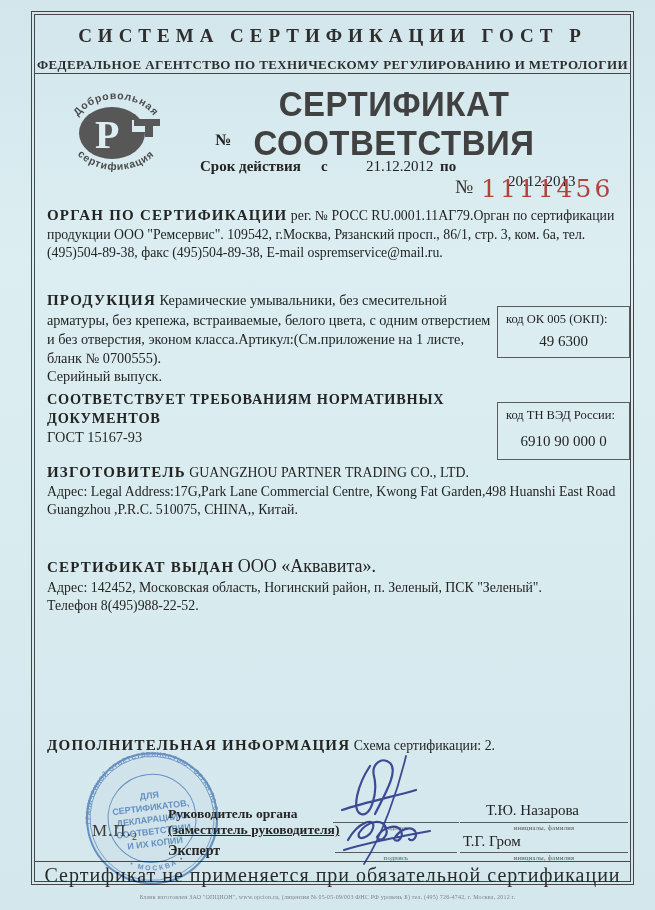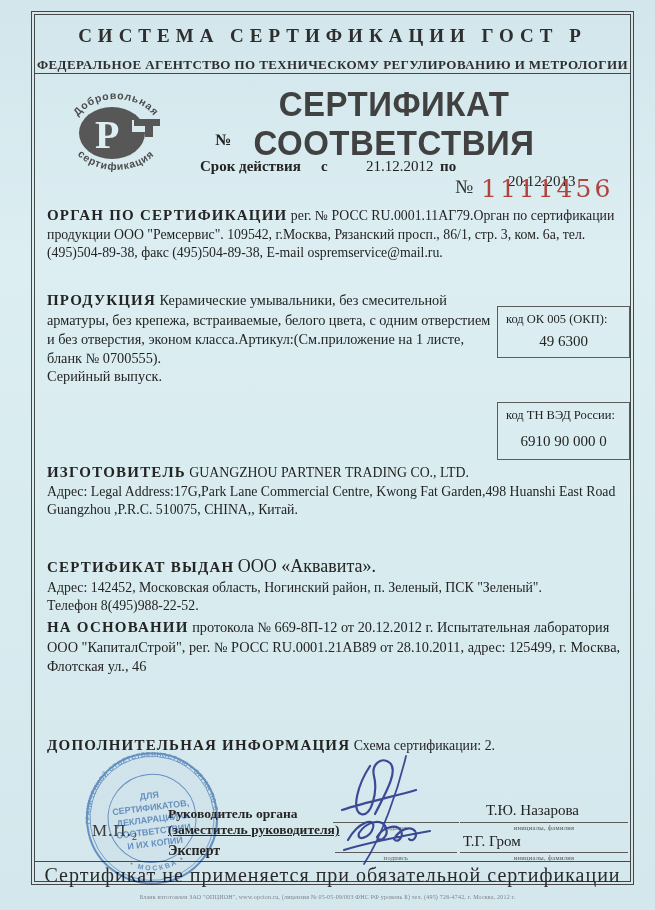--- a/index.html
+++ b/index.html
@@ -89,42 +89,42 @@
   <div class="abs sec" style="left:47px;top:291px;width:447px;font-size:14.3px;">
     <span class="sec-h">ПРОДУКЦИЯ</span>
     <span>Керамические умывальники, без смесительной арматуры, без крепежа, встраиваемые, белого цвета, с одним отверстием и без отверстия, эконом класса.Артикул:(См.приложение на 1 листе, бланк № 0700555).</span>
     <div>Серийный выпуск.</div>
   </div>
   <div class="codebox" style="left:497px;top:306px;width:131px;height:50px;">
     <div class="cb-label">код ОК 005 (ОКП):</div>
     <div class="cb-value">49 6300</div>
   </div>
 
+  <div class="abs sec" style="left:47px;top:390px;width:450px;">
+    <div class="sec-h" style="font-size:14.3px;letter-spacing:0.8px;">СООТВЕТСТВУЕТ ТРЕБОВАНИЯМ НОРМАТИВНЫХ ДОКУМЕНТОВ</div>
+    <div style="font-size:14.3px;">ГОСТ 15167-93</div>
+  </div>
   <div class="codebox" style="left:497px;top:402px;width:131px;height:56px;">
     <div class="cb-label">код ТН ВЭД России:</div>
     <div class="cb-value" style="margin-top:10px;">6910 90 000 0</div>
   </div>
 
   <div class="abs sec" style="left:47px;top:463px;width:577px;">
     <span class="sec-h">ИЗГОТОВИТЕЛЬ</span>
     <span style="font-size:13.8px;">GUANGZHOU PARTNER TRADING CO., LTD.</span>
     <div>Адрес: Legal Address:17G,Park Lane Commercial Centre, Kwong Fat Garden,498 Huanshi East Road Guangzhou ,P.R.C. 510075, CHINA,, Китай.</div>
   </div>
 
   <div class="abs sec" style="left:47px;top:555px;width:577px;">
     <span class="sec-h">СЕРТИФИКАТ ВЫДАН</span>
     <span style="font-size:18px;">ООО «Аквавита».</span>
     <div>Адрес: 142452, Московская область, Ногинский район, п. Зеленый, ПСК "Зеленый".</div>
     <div>Телефон 8(495)988-22-52.</div>
   </div>
 
-  <div class="abs sec" style="left:47px;top:618px;width:577px;font-size:14.3px;">
-    <span class="sec-h">НА ОСНОВАНИИ</span>
-    <span>протокола № 669-8П-12 от 20.12.2012 г. Испытательная лаборатория ООО "КапиталСтрой", рег. № РОСС RU.0001.21АВ89 от 28.10.2011, адрес: 125499, г. Москва, Флотская ул., 46</span>
-  </div>
 
   <div class="abs sec" style="left:47px;top:736px;width:577px;">
     <span class="sec-h">ДОПОЛНИТЕЛЬНАЯ ИНФОРМАЦИЯ</span>
     <span style="font-size:13.8px;">Схема сертификации: 2.</span>
   </div>
 
   <div class="stamp-wrap">
     <svg width="214" height="148" viewBox="0 0 214 148">
       <defs>
         <path id="stampTop" d="M 42,74 A 62,62 0 1 1 166,74" fill="none"></path>

